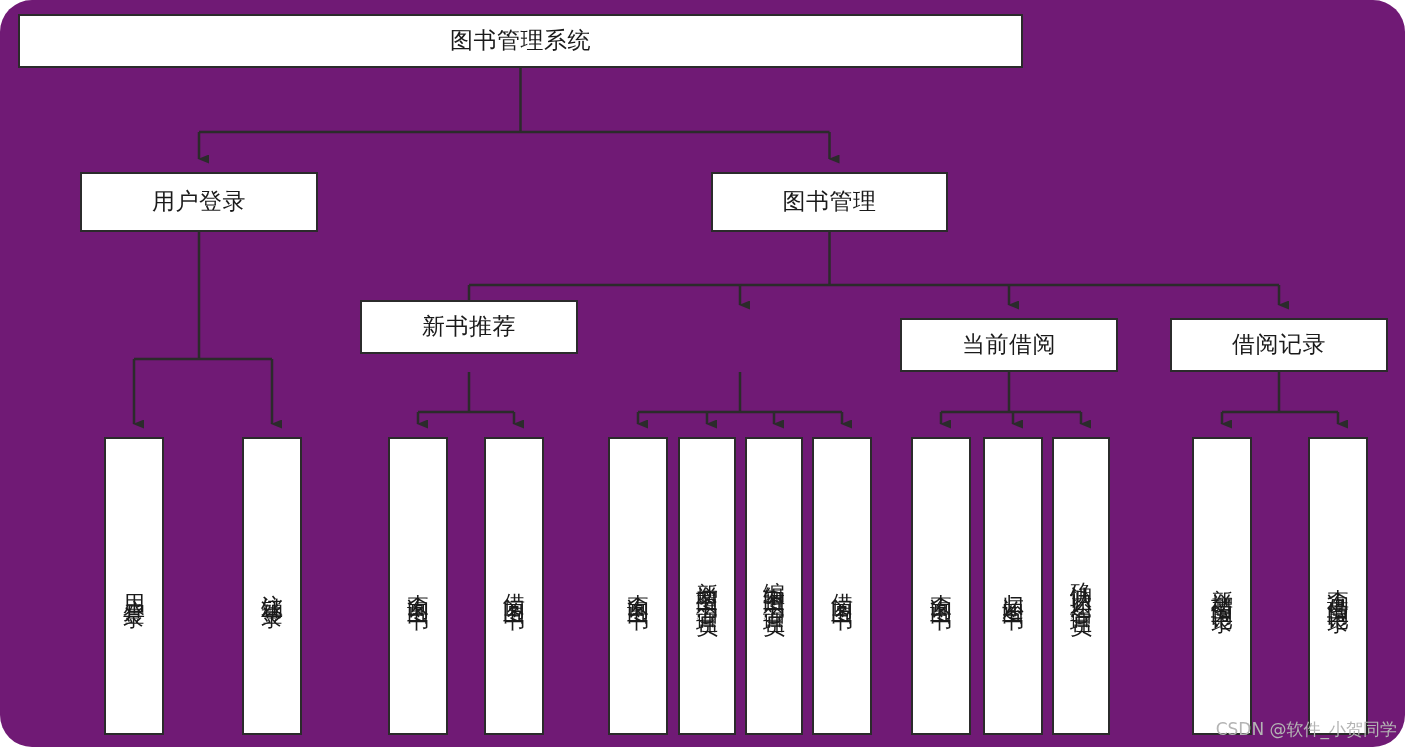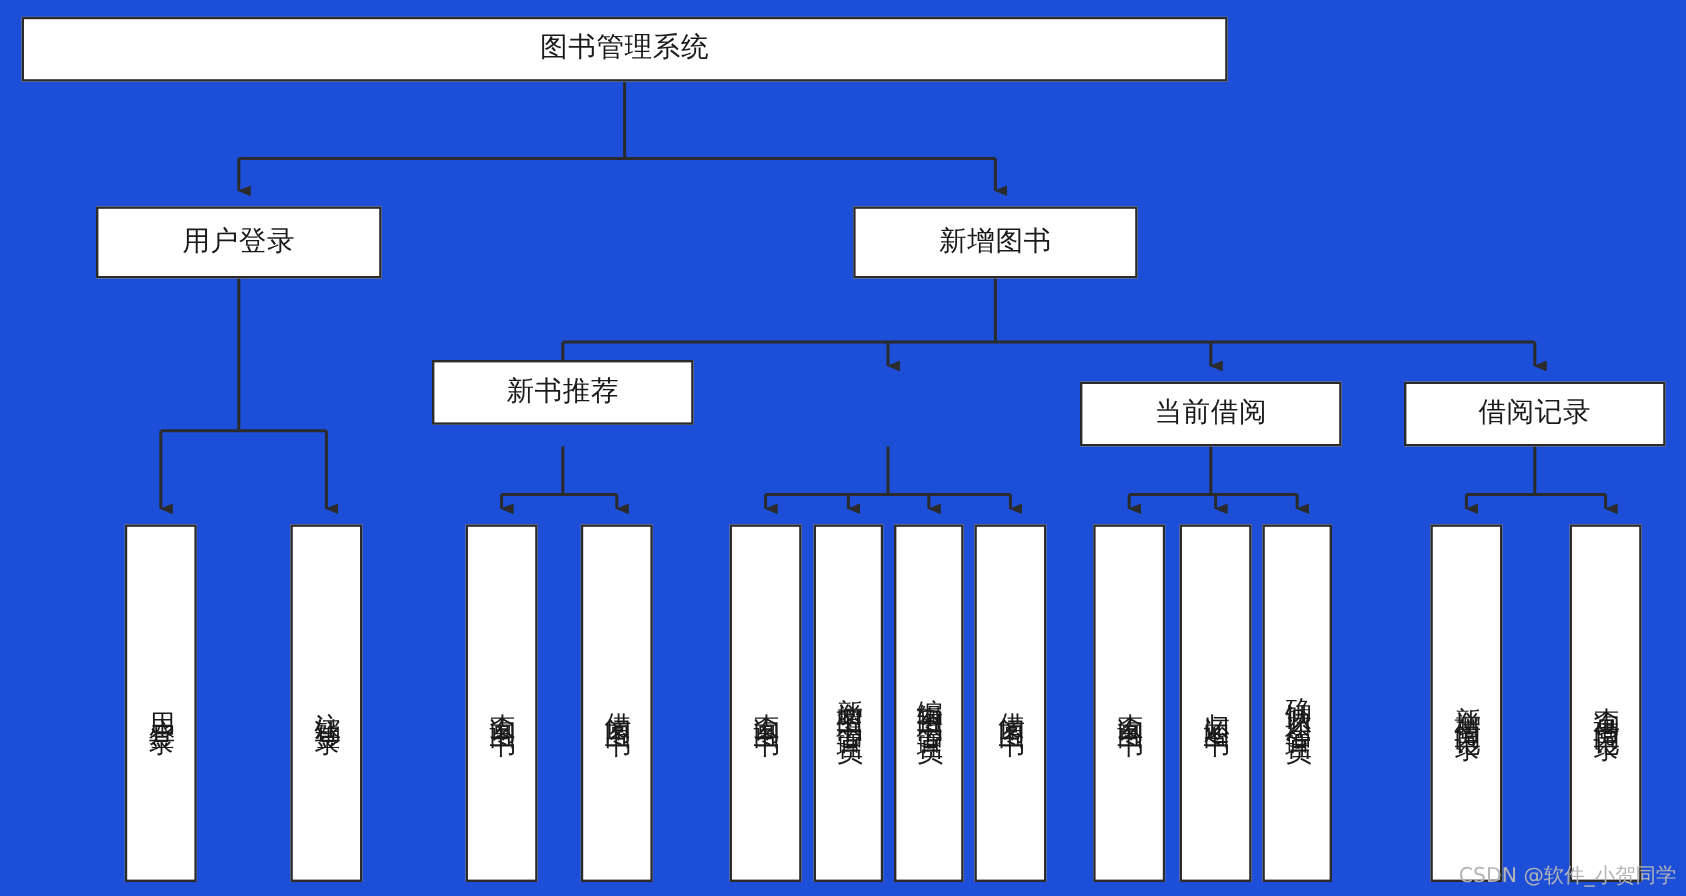--- a/index.html
+++ b/index.html
@@ -8,22 +8,23 @@
     padding: 0;
     background: #ffffff;
   }
   body {
     font-family: "Liberation Sans", "DejaVu Sans", sans-serif;
   }
   #diagram-root {
     position: relative;
     width: 1405px;
     height: 747px;
-    background: #1d4ed8;
+    background: #701a75;
     overflow: hidden;
+    border-radius: 32px;
   }
   #diagram-svg {
     position: absolute;
     left: 0;
     top: 0;
     width: 1405px;
     height: 747px;
   }
   .node-box {
     position: absolute;
@@ -118,21 +119,21 @@
   </svg>
 
   <div class="node-box" id="node-root" style="left: 18px; top: 14px; width: 1005px; height: 54px;">
     <span class="node-label-h">图书管理系统</span>
   </div>
 
   <div class="node-box" id="node-user-login" style="left: 80px; top: 172px; width: 238px; height: 60px;">
     <span class="node-label-h">用户登录</span>
   </div>
   <div class="node-box" id="node-book-management" style="left: 711px; top: 172px; width: 237px; height: 60px;">
-    <span class="node-label-h">新增图书</span>
+    <span class="node-label-h">图书管理</span>
   </div>
 
   <div class="node-box" id="node-new-book-recommend" style="left: 360px; top: 300px; width: 218px; height: 54px;">
     <span class="node-label-h">新书推荐</span>
   </div>
   <div class="node-box" id="node-current-borrow" style="left: 900px; top: 318px; width: 218px; height: 54px;">
     <span class="node-label-h">当前借阅</span>
   </div>
   <div class="node-box" id="node-borrow-record" style="left: 1170px; top: 318px; width: 218px; height: 54px;">
     <span class="node-label-h">借阅记录</span>

